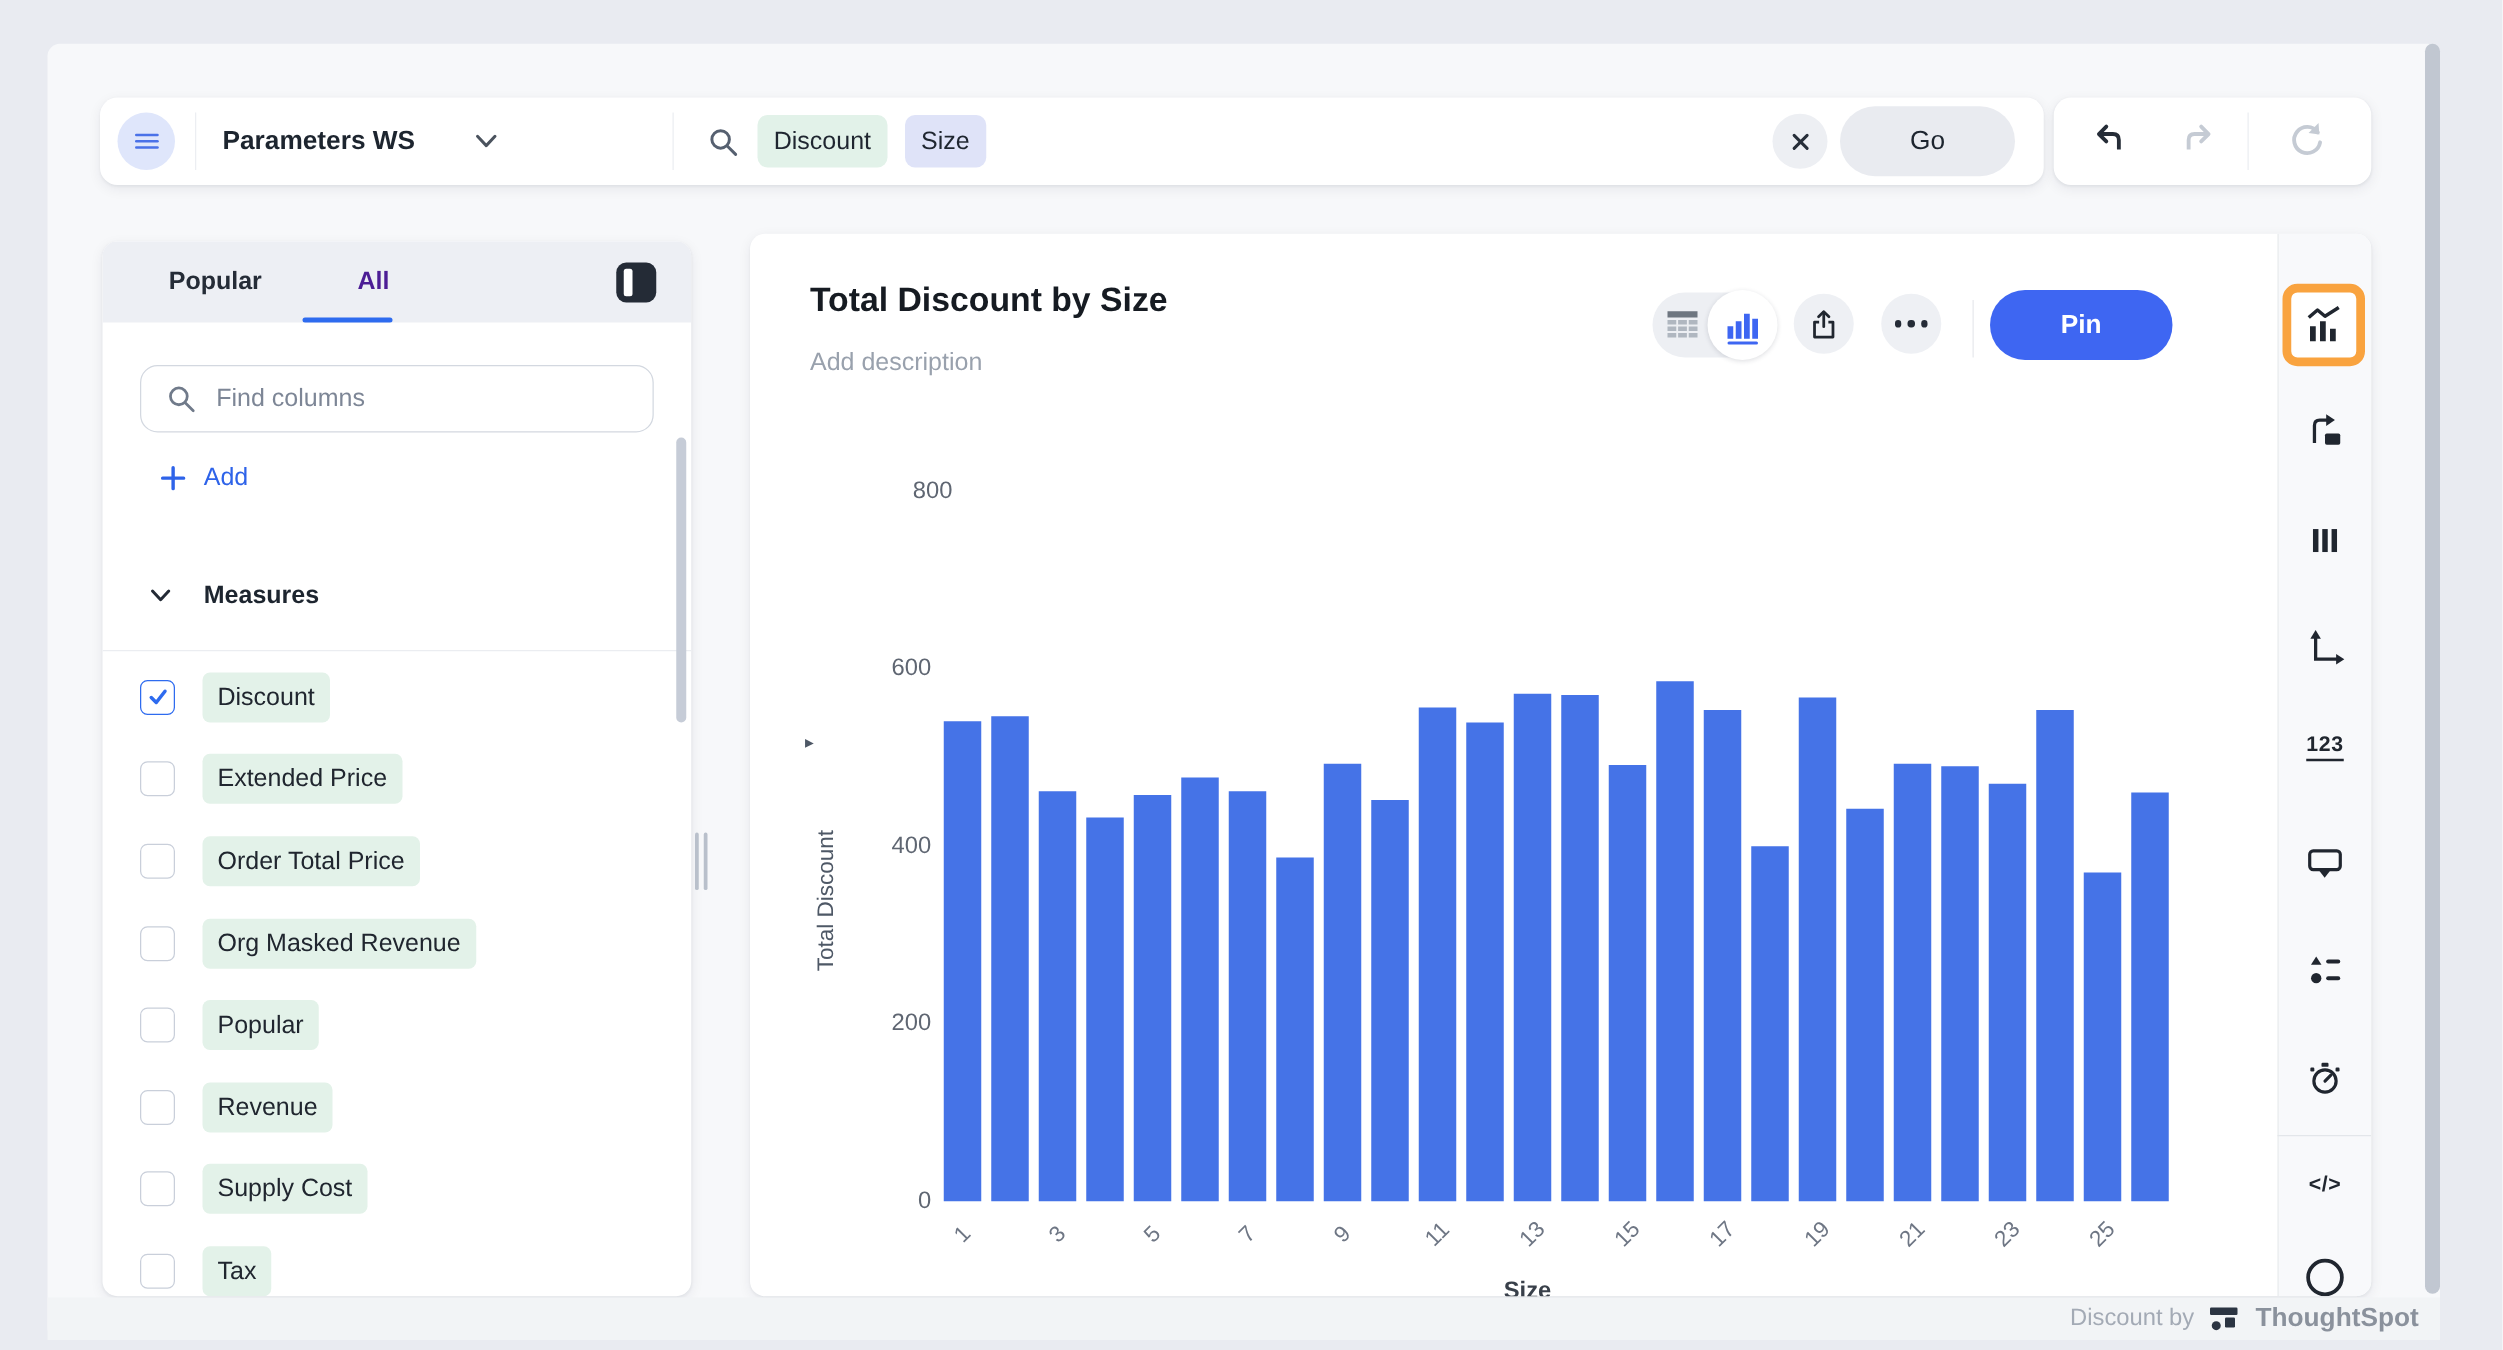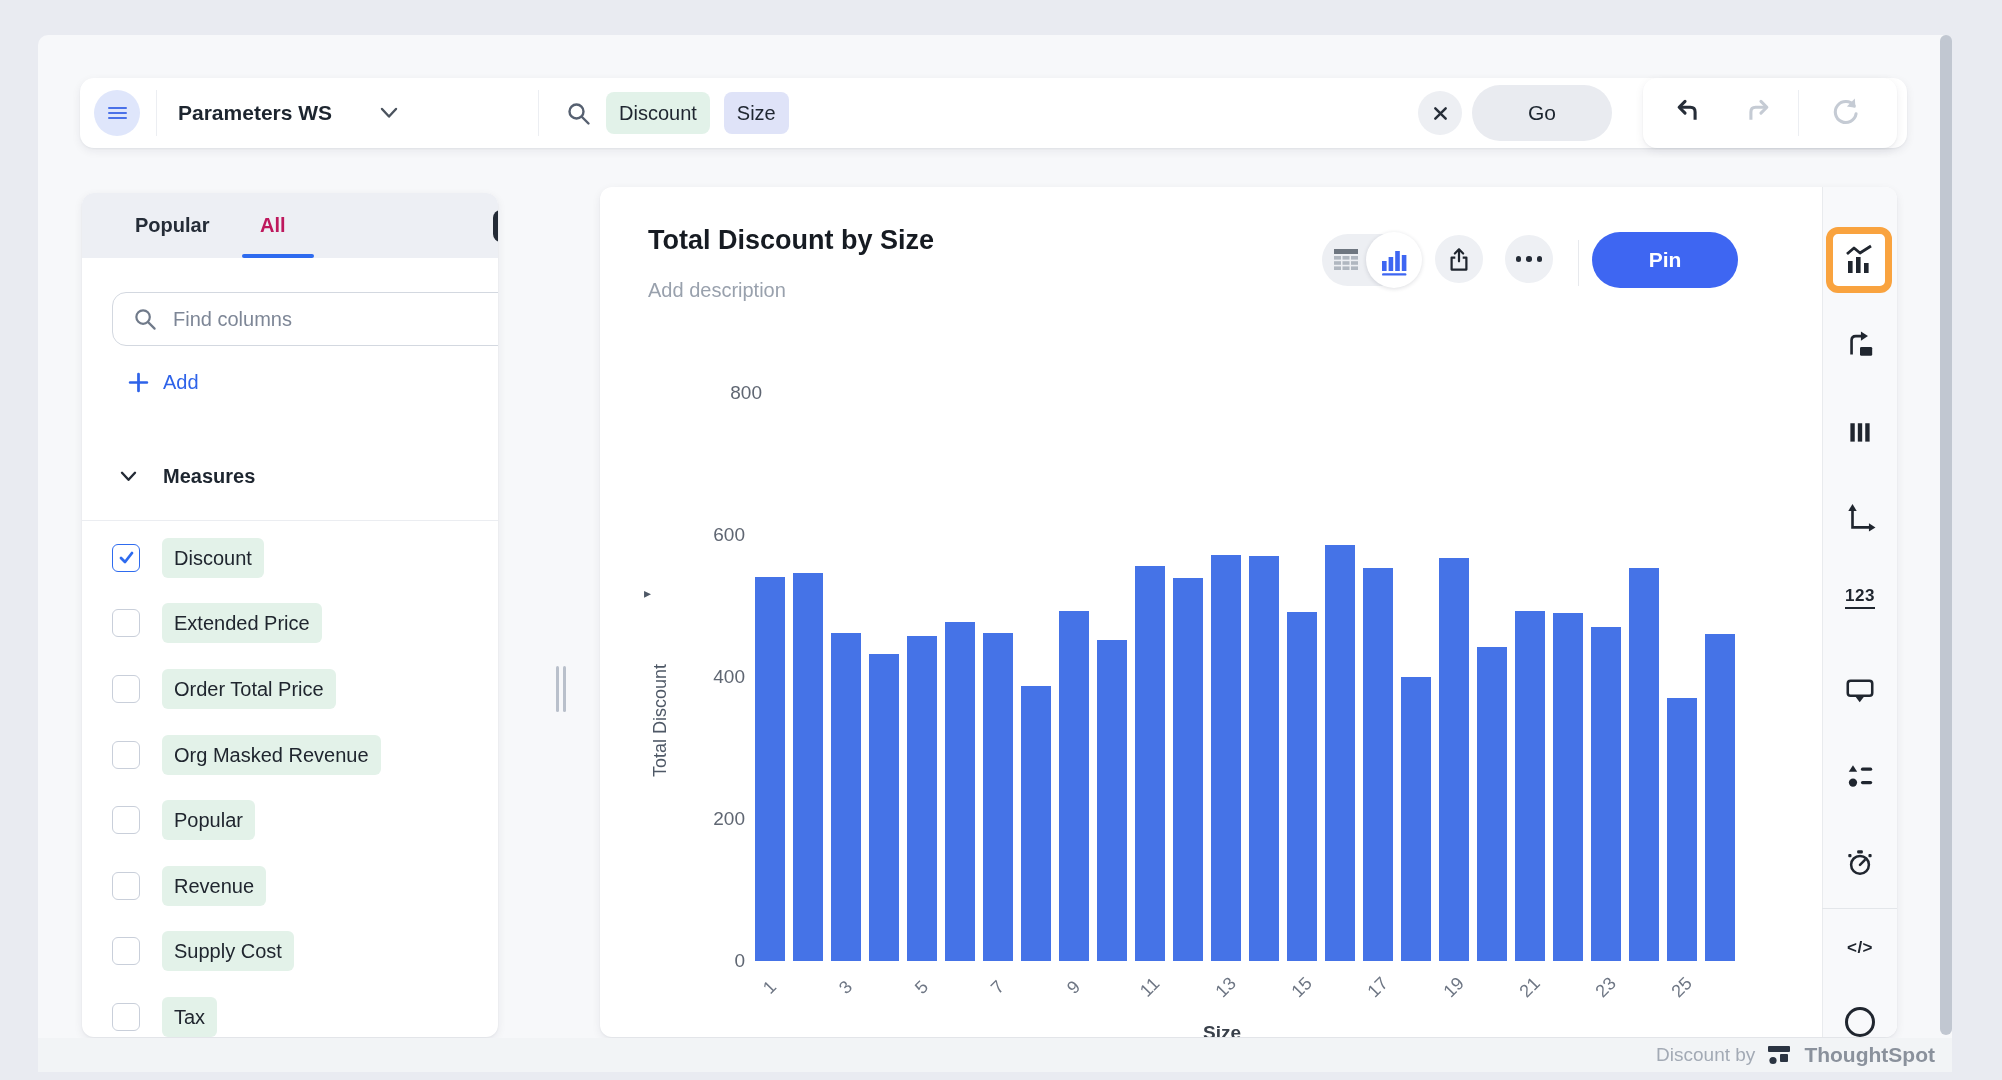--- a/index.html
+++ b/index.html
@@ -7,46 +7,46 @@
   body{position:relative;background:#e9ebf1;font-family:"Liberation Sans",sans-serif;overflow:hidden;color:#20262f}
   .card{position:absolute;background:#fff;border-radius:14px;box-shadow:0 1px 2px rgba(25,35,55,.05),0 3px 10px rgba(25,35,55,.07)}
   .circle{border-radius:50%;display:flex;align-items:center;justify-content:center}
   svg{display:block}
 
   
   #app{position:absolute;left:38px;top:35px;width:1914px;height:1037px;background:#f7f8fa;border-radius:10px}
   #app-scrollbar{position:absolute;left:1940px;top:35px;width:12px;height:1000px;background:#c1c7d1;border-radius:7px}
 
   
-  #searchbar{left:80px;top:78px;width:1827px;height:70px}
+  #searchbar{left:80px;top:78px;width:1555px;height:70px}
   #menu-btn{position:absolute;left:14px;top:12px;width:46px;height:46px;background:#dfe6fb;cursor:pointer}
   #menu-btn i{display:block;width:19px;height:2.6px;background:#4a71e8;border-radius:2px;margin:2.4px 0}
   .vdiv{position:absolute;top:12px;width:1px;height:46px;background:#eceef2}
   #ws-name{position:absolute;left:98px;top:0;height:70px;line-height:70px;font-size:21px;font-weight:700;color:#1d252f}
   #ws-chevron{position:absolute;left:300px;top:28px}
   #search-magnifier{position:absolute;left:486px;top:23px}
   #search-tokens{position:absolute;left:526px;top:14px;height:42px;display:flex;gap:14px}
   .token{height:42px;line-height:42px;padding:0 13px;border-radius:8px;font-size:20px;color:#1f2630;cursor:pointer}
   .token.measure{background:#e2f2e9}
   .token.attribute{background:#dfe3f8}
   #clear-btn{position:absolute;left:1338px;top:13px;width:44px;height:44px;background:#edeff3;cursor:pointer}
   #go-btn{position:absolute;left:1392px;top:7px;width:140px;height:56px;border-radius:28px;background:#e9ebf0;
           display:flex;align-items:center;justify-content:center;font-size:21px;color:#1d252f;cursor:pointer}
 
   
   #history-card{left:1643px;top:78px;width:254px;height:70px}
   #history-card .vdiv{left:155px}
   .hbtn{position:absolute;top:18px;cursor:pointer}
 
   
-  #columns-panel{left:82px;top:193px;width:416px;height:844px;border-radius:12px;overflow:hidden}
+  #columns-panel{left:82px;top:193px;width:471px;height:844px;border-radius:12px;overflow:hidden}
   #panel-header{position:absolute;left:0;top:0;width:471px;height:65px;background:#edeff4}
   .ptab{position:absolute;top:0;height:65px;line-height:65px;font-size:20px;font-weight:600;cursor:pointer}
   #tab-popular{left:53px;color:#252c37}
-  #tab-all{left:178px;color:#be185d}
+  #tab-all{left:204px;color:#4c1d95}
   #tab-underline{position:absolute;left:160px;top:61px;width:72px;height:4px;background:#2e6bef;border-radius:2px}
   #collapse-btn{position:absolute;left:411px;top:17px;width:32px;height:32px;background:#242b36;border-radius:8px;cursor:pointer}
   #collapse-btn i{position:absolute;left:6px;top:5px;width:7px;height:22px;background:#fff;border-radius:2px}
   #find-input{position:absolute;left:30px;top:99px;width:411px;height:54px;border:1.5px solid #d3d8e0;border-radius:14px;
               background:#fff;display:flex;align-items:center;padding-left:20px;gap:16px;cursor:text}
   #find-placeholder{font-size:20px;color:#7d8696}
   #add-btn{position:absolute;left:46px;top:178px;display:flex;align-items:center;gap:14px;cursor:pointer}
   #add-label{font-size:20px;color:#2e63e9}
   #measures-hdr{position:absolute;left:38px;top:272px;display:flex;align-items:center;gap:26px;cursor:pointer}
   #measures-title{font-size:20px;font-weight:700;color:#1d252f}

